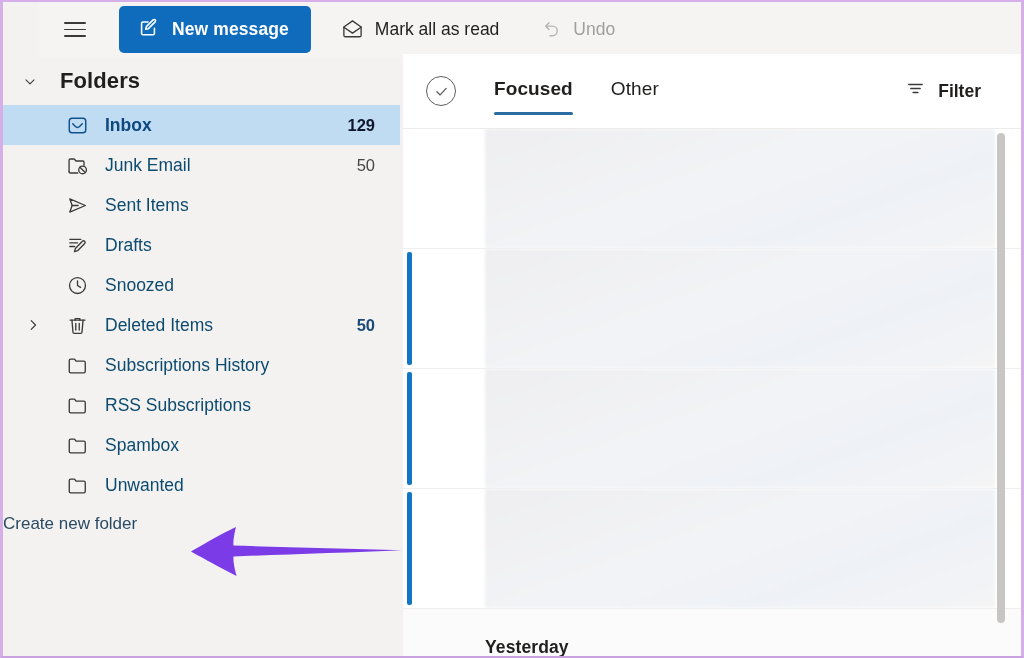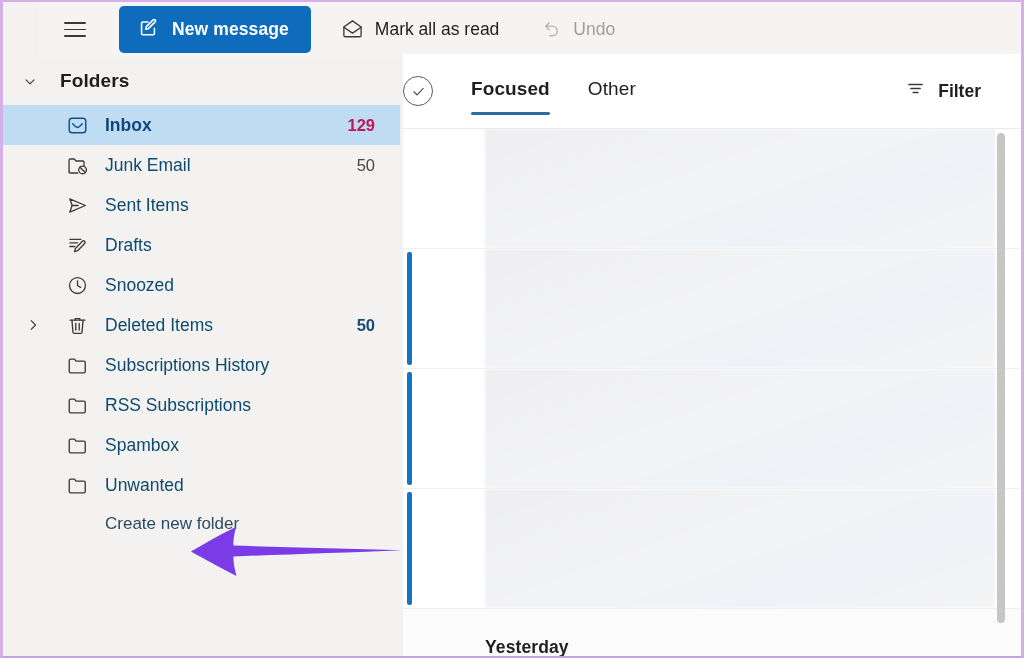--- a/index.html
+++ b/index.html
@@ -79,21 +79,21 @@
 
   #folders-header {
     display: flex; align-items: center;
     height: 48px;
     padding-left: 19px;
     gap: 22px;
     cursor: pointer;
   }
   #folders-header .chev { width: 16px; display:flex; align-items:center; justify-content:center; }
   #folders-header .ftitle {
-    font-size: 19px; font-weight: bold; color: #201f1e;
+    font-size: 22px; font-weight: bold; color: #201f1e;
     letter-spacing: .1px;
   }
 
   .folder-row {
     position: relative;
     display: flex; align-items: center;
     height: 40px;
     padding-right: 24px;
     cursor: pointer;
   }
@@ -114,45 +114,45 @@
     flex: 1 1 auto;
   }
   .folder-row .f-count {
     font-size: 16.5px;
     color: #484644;
     margin-left: auto;
     padding-right: 1px;
   }
   .folder-row.selected { background: #bfdcf3; }
   .folder-row.selected .f-label { color: #0f4880; font-weight: bold; }
-  .folder-row.selected .f-count { color: #be185d; font-weight: bold; margin-left: 32px; }
+  .folder-row.selected .f-count { color: #0f172a; font-weight: bold; margin-left: 32px; }
   .folder-row.count-accent .f-count { color: #1b4a78; font-weight: bold; }
 
   #create-folder {
     display: flex; align-items: center;
     height: 38px;
-    padding-left: 102px;
     font-size: 17px;
     color: #2b4a63;
     cursor: pointer;
   }
 
   
   #messagepane {
     position: absolute; left: 400px; top: 52px;
     width: 618px; height: 604px;
     background: #ffffff;
   }
 
   #list-header {
     position: relative;
     height: 75px;
     background: #ffffff;
     border-bottom: 1px solid #edebe9;
     display: flex; align-items: center;
+    padding-left: 23px;
   }
   #select-all-circle {
     width: 30px; height: 30px; border-radius: 50%;
     border: 1.4px solid #605e5c;
     display: flex; align-items: center; justify-content: center;
     cursor: pointer;
     flex: 0 0 30px;
   }
   .pivot {
     position: relative;

